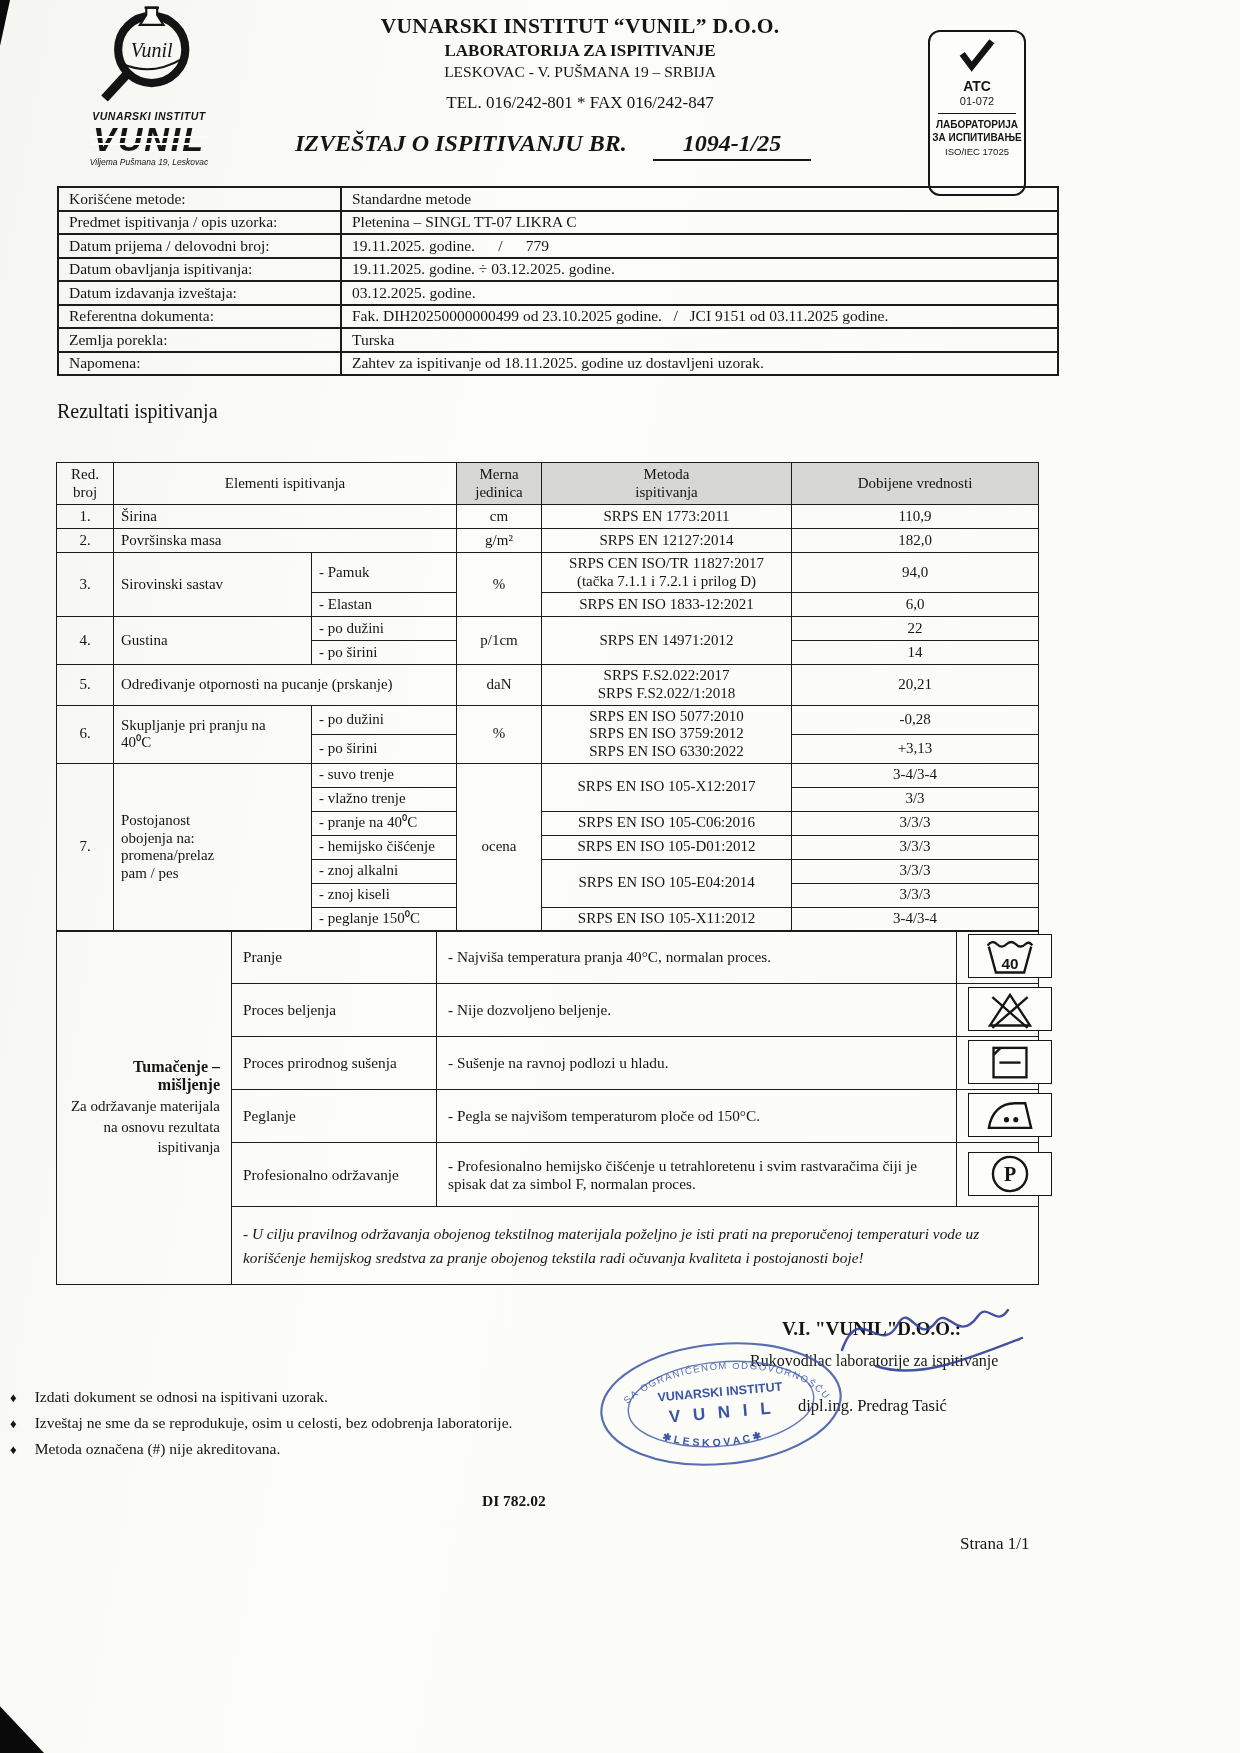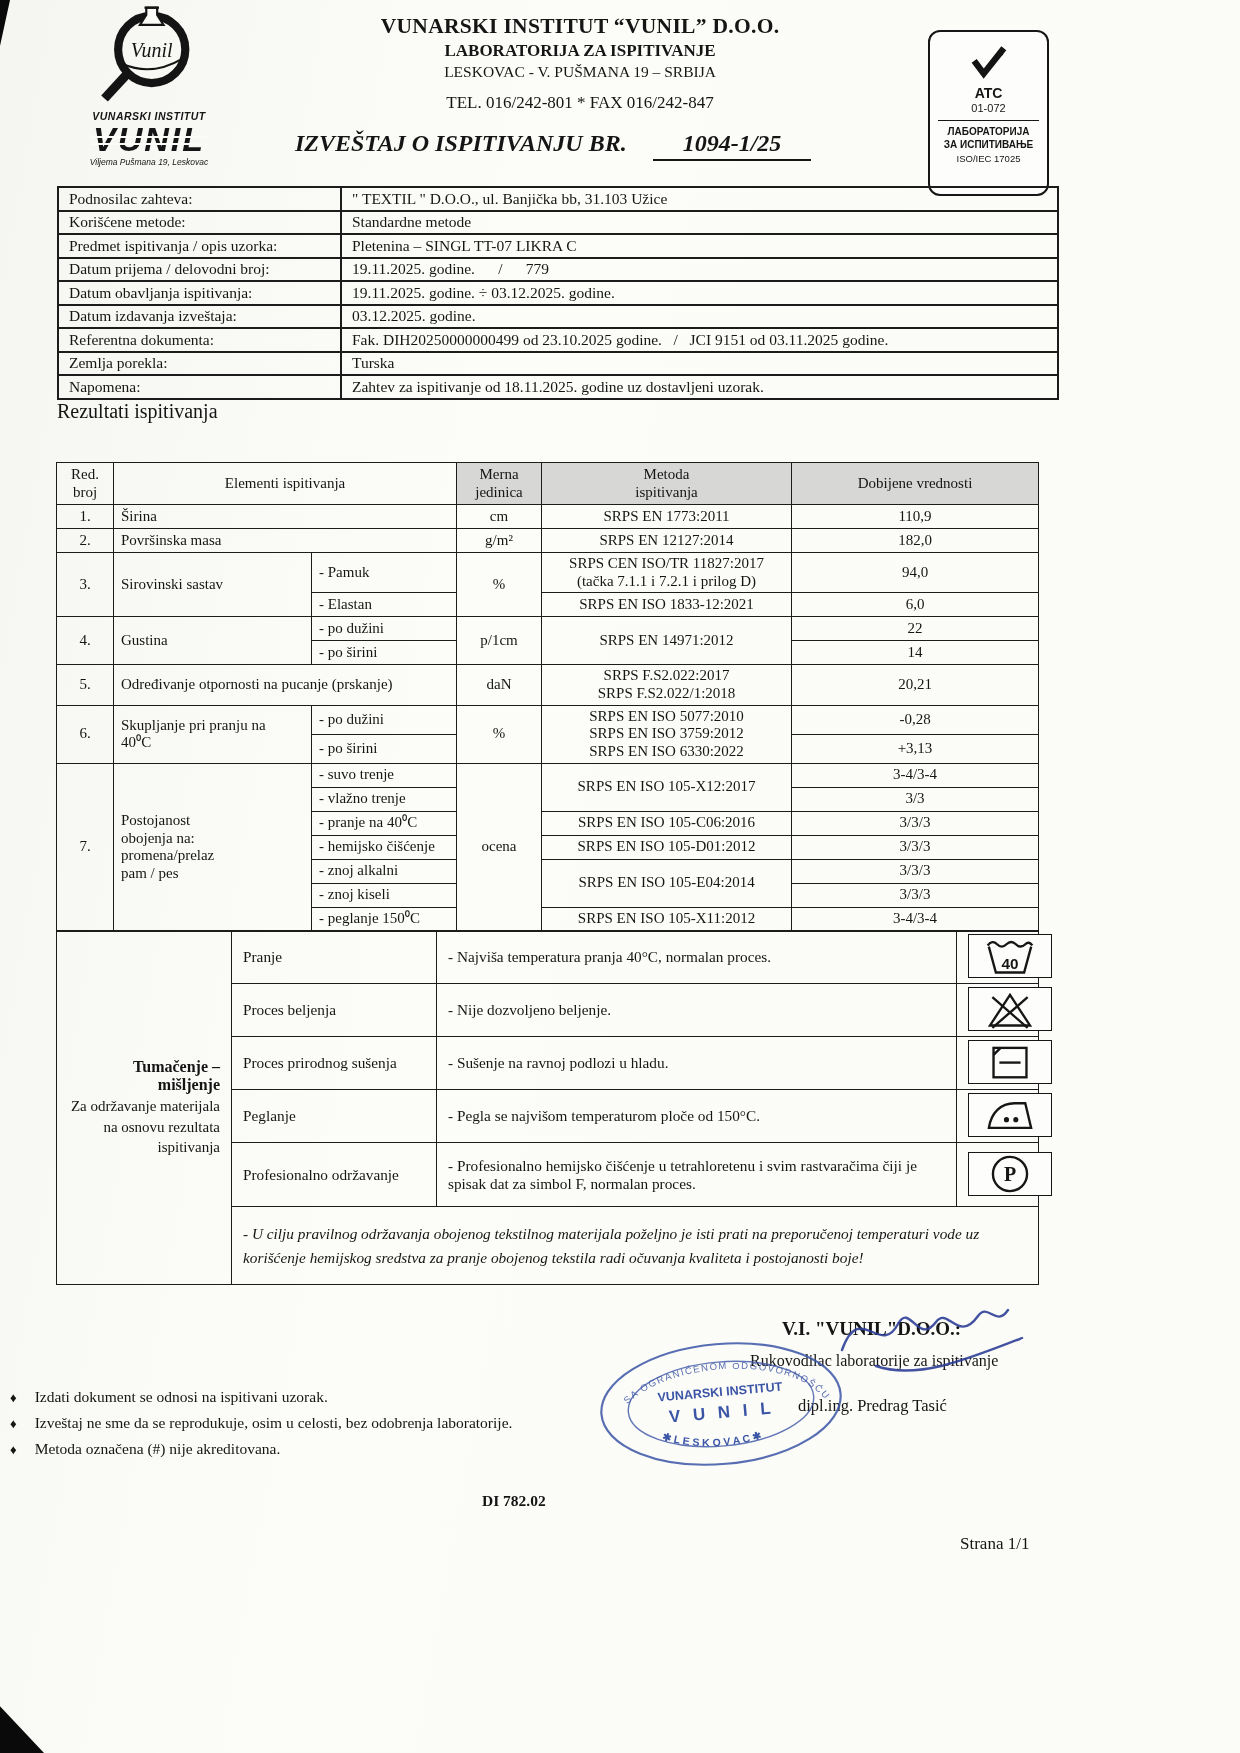--- a/index.html
+++ b/index.html
@@ -24,22 +24,22 @@
   .head-center { left: 290px; top: 14px; width: 580px; text-align: center; }
   .head-institute { font-size: 21.5px; font-weight: bold; letter-spacing: .3px; }
   .head-lab { font-size: 17px; font-weight: bold; margin-top: 2px; }
   .head-addr { font-size: 15.5px; margin-top: 2px; }
   .head-tel { font-size: 17px; margin-top: 12px; }
 
   .report-line { left: 295px; top: 130px; display: flex; align-items: baseline; gap: 26px;
                  font-weight: bold; font-style: italic; font-size: 24px; }
   .report-no { border-bottom: 2.5px solid #151515; padding: 0 30px 2px 30px; }
 
-  .atc-badge { left: 928px; top: 30px; width: 121px; height: 166px; border: 2.2px solid #161616;
-               border-radius: 12px; text-align: center; padding-top: 12px;
+  .atc-badge { left: 928px; top: 30px; width: 98px; height: 166px; border: 2.2px solid #161616;
+               border-radius: 12px; text-align: center; padding-top: 5px;
                font-family: "Liberation Sans", sans-serif; background: #fdfdfb; }
   .atc-name { font-size: 14px; font-weight: bold; margin-top: 1px; }
   .atc-num { font-size: 11px; margin-top: 1px; }
   .atc-divider { border-top: 1.4px solid #161616; margin: 6px 8px 5px 8px; }
   .atc-cyr { font-size: 10px; font-weight: bold; line-height: 1.25; }
   .atc-iso { font-size: 9.5px; margin-top: 2px; }
 
   
   table { border-collapse: collapse; table-layout: fixed; }
   .info-table { left: 57px; top: 186px; width: 1000px; }
@@ -131,24 +131,20 @@
     <div class="atc-cyr">ЗА ИСПИТИВАЊЕ</div>
     <div class="atc-iso">ISO/IEC 17025</div>
   </div>
 
   <table class="abs info-table">
     <colgroup>
         <col style="width:283px">
         <col style="width:717px">
       </colgroup>
     <tbody>
-        <tr>
-      <td>Podnosilac zahteva:</td>
-      <td>" TEXTIL " D.O.O., ul. Banjička bb, 31.103 Užice</td>
-    </tr>
     <tr>
       <td>Korišćene metode:</td>
       <td>Standardne metode</td>
     </tr>
     <tr>
       <td>Predmet ispitivanja / opis uzorka:</td>
       <td>Pletenina – SINGL TT-07 LIKRA C</td>
     </tr>
     <tr>
       <td>Datum prijema / delovodni broj:</td>

